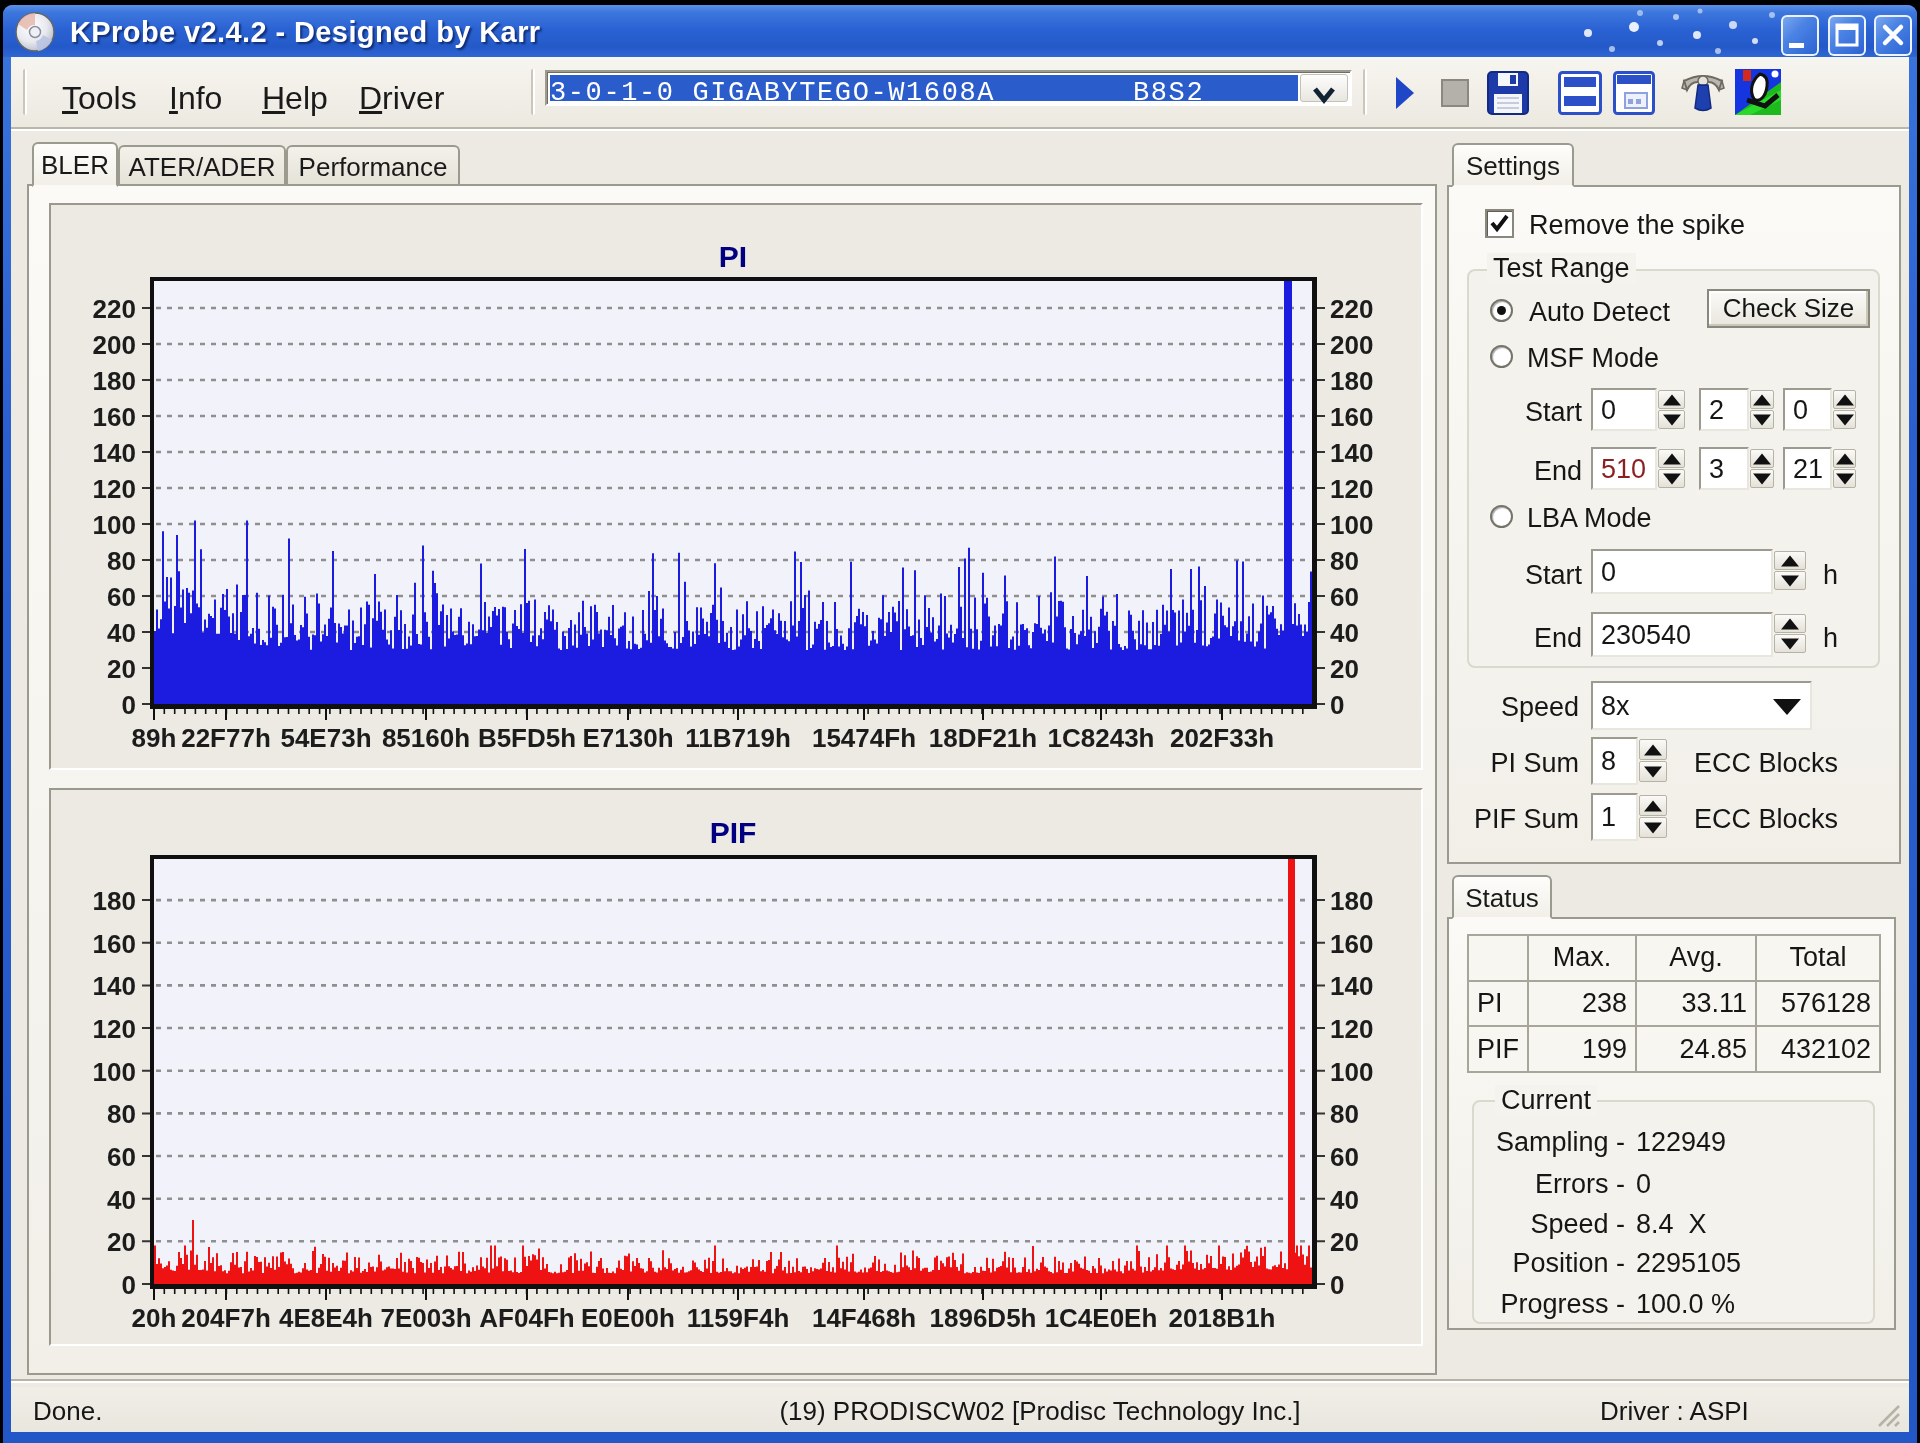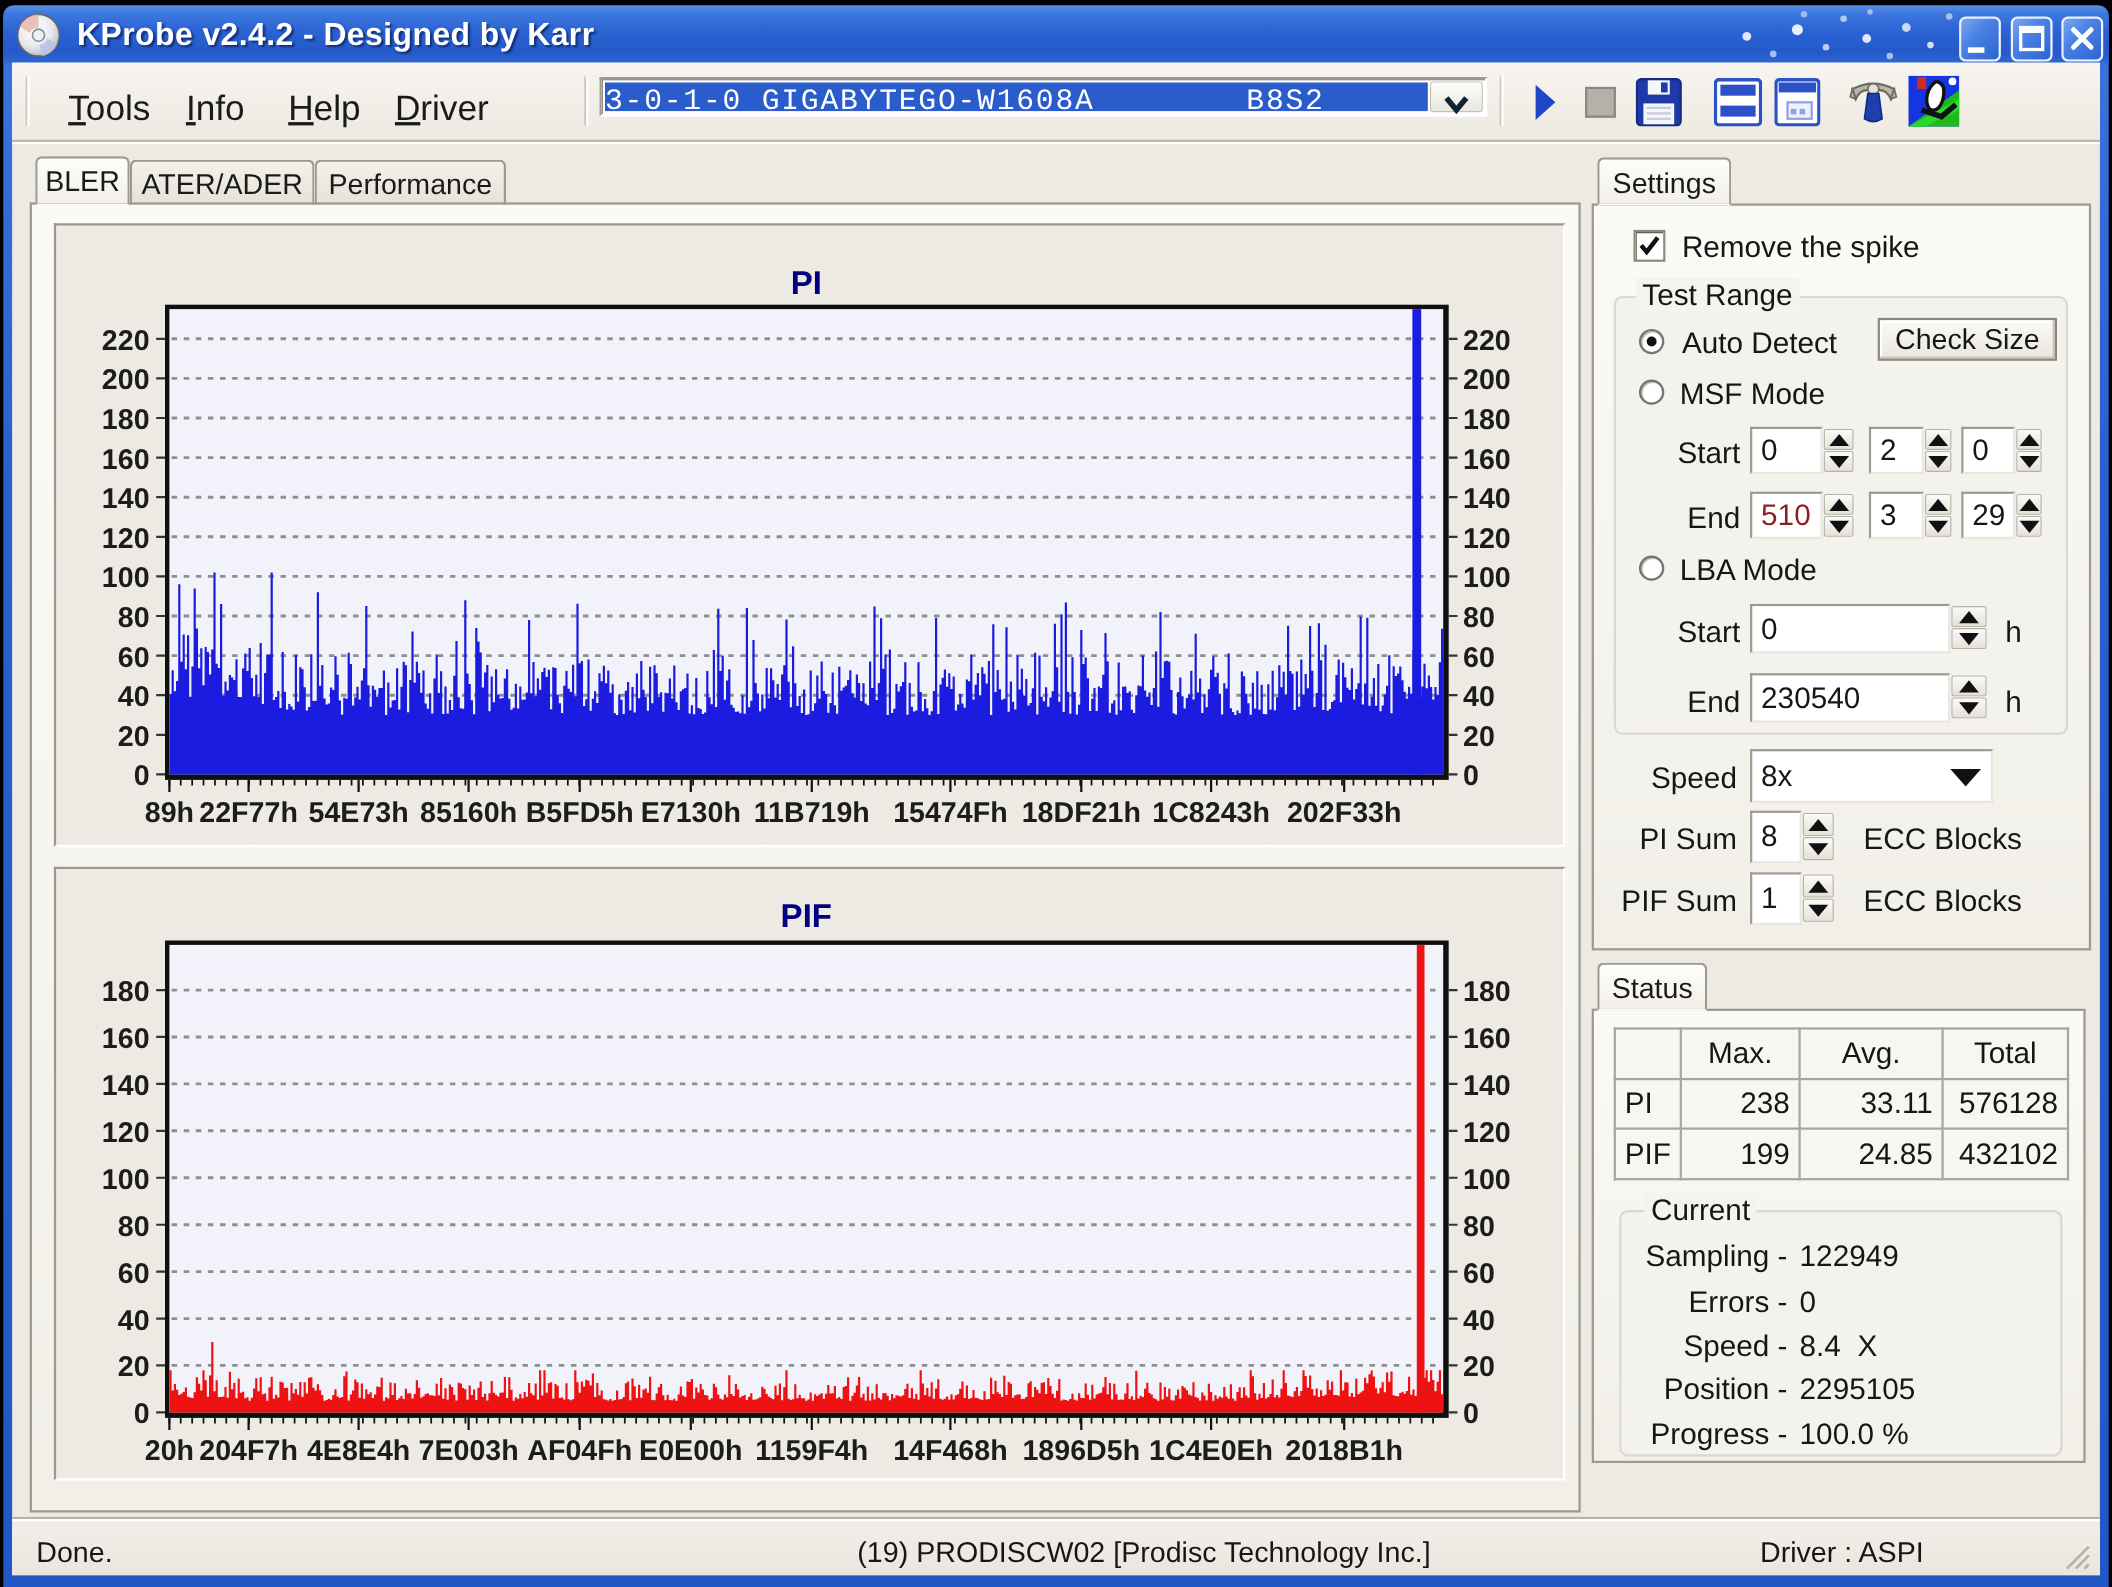--- a/index.html
+++ b/index.html
@@ -335,21 +335,21 @@
       </div>
 <div class="spin" style="left:1739px;top:392px;width:24px;height:40px">
         <div class="sb" style="height:19px">
           <i class="tu"></i>
         </div>
         <div class="sb" style="height:19px;margin-top:1px">
           <i class="td"></i>
         </div>
       </div>
 <div class="fld " style="left:1772px;top:390px;width:49px;height:43px">
-        <span>29</span>
+        <span>21</span>
       </div>
 <div class="spin" style="left:1822px;top:392px;width:23px;height:40px">
         <div class="sb" style="height:19px">
           <i class="tu"></i>
         </div>
         <div class="sb" style="height:19px;margin-top:1px">
           <i class="td"></i>
         </div>
       </div>
 <div class="radio" style="left:1479px;top:448px"></div>
@@ -413,21 +413,21 @@
         </div>
       </div>
 <div class="lb" style="left:1683px;top:747px;">ECC Blocks</div>
 <div class="tab" style="left:1441px;top:818px;width:100px;height:44px;line-height:42px;z-index:3;border-bottom:2px solid #fbfaf6">Status</div>
 <div class="page" style="left:1436px;top:860px;width:449px;height:413px"></div>
 <table class="st" style="left:1456px;top:877px;width:414px;height:139px">
 <tbody>
           <tr>
             <td style="width:47px"></td>
             <td style="width:108px;text-align:center">Max.</td>
-<td style="width:130px;text-align:center">Avg.</td>
+<td style="width:120px;text-align:center">Avg.</td>
             <td style="text-align:center">Total</td>
           </tr>
 <tr>
             <td>PI</td>
             <td style="text-align:right">238</td>
             <td style="text-align:right">33.11</td>
             <td style="text-align:right">576128</td>
           </tr>
 <tr>
             <td>PIF</td>

